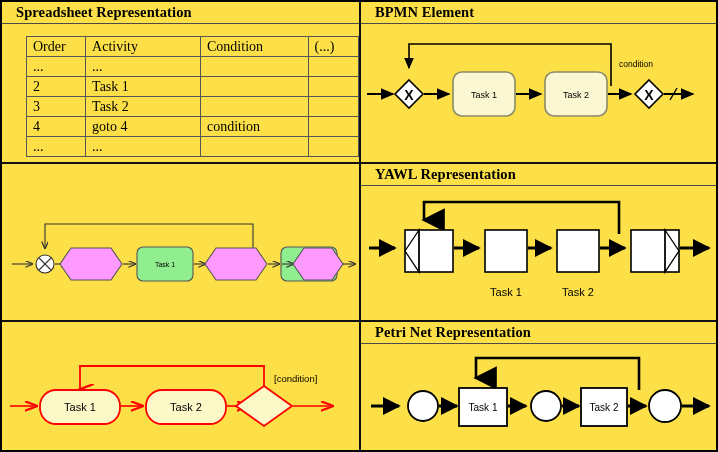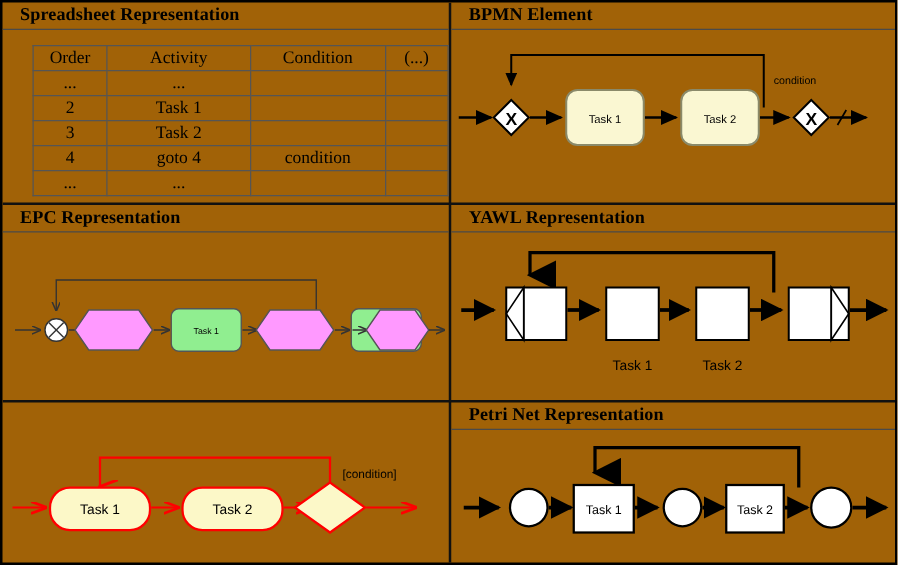--- a/index.html
+++ b/index.html
@@ -1,17 +1,17 @@
 <!DOCTYPE html>
 <html><head>
 <meta charset="utf-8">
 <style>
   html,body{margin:0;padding:0;background:#ffffff;}
   body{font-family:"Liberation Serif",serif;}
-  #page{position:relative;width:718px;height:452px;background:#a16207;box-sizing:border-box;
+  #page{position:relative;width:718px;height:452px;background:#fde047;box-sizing:border-box;
         border:2px solid #000;overflow:hidden;}
   .grid{position:absolute;inset:0;}
   .vdiv{position:absolute;left:357px;top:0;width:2px;height:452px;background:#111;}
   .hdiv{position:absolute;left:0;width:718px;height:2px;background:#111;}
   .hdiv.r2{top:160px;}
   .hdiv.r3{top:318px;}
 
   .panel{position:absolute;box-sizing:border-box;}
   .p-tl{left:0;top:0;width:357px;height:160px;}
   .p-tr{left:359px;top:0;width:359px;height:160px;}
@@ -23,21 +23,21 @@
   .ptitle{position:absolute;left:0;top:0;width:100%;height:22px;
           box-sizing:border-box;border-bottom:1px solid #4a4a4a;
           font-family:"Liberation Serif",serif;font-weight:bold;font-size:14.5px;
           line-height:21px;padding-left:14px;color:#000;letter-spacing:.1px;}
   .pbody{position:absolute;left:0;top:22px;right:0;bottom:0;}
 
   
   table.sheet{position:absolute;left:24px;top:12px;border-collapse:collapse;
               font-family:"Liberation Serif",serif;font-size:14px;color:#000;}
   table.sheet td,table.sheet th{border:1px solid #555;padding:1px 6px;height:17px;
-              text-align:center;font-weight:normal;vertical-align:middle;}
+              text-align:left;font-weight:normal;vertical-align:middle;}
   table.sheet th{font-weight:normal;}
   .c0{width:48px;} .c1{width:110px;} .c2{width:100px;} .c3{width:40px;}
 
   
   .svgwrap{position:absolute;left:0;top:0;width:100%;height:100%;}
   svg{display:block;}
   .lbl{font-family:"Liberation Sans",sans-serif;fill:#000;}
 </style>
 </head>
 <body>
@@ -145,21 +145,20 @@
           <line x1="303" y1="70" x2="332" y2="70" stroke="#000" stroke-width="2" marker-end="url(#ah)"></line>
           <line x1="309" y1="76" x2="316" y2="64" stroke="#000" stroke-width="1.4"></line>
 
           <text class="lbl" x="258" y="43" font-size="8.5">condition</text>
         </svg>
       </div>
     </div>
   </div>
 
   <div class="panel p-ml">
-    <div class="ptitle">EPC Representation</div>
     <div class="pbody">
       <div class="svgwrap">
         <svg viewBox="0 0 357 134" width="357" height="134">
           <defs>
             <marker id="ahT" markerWidth="7" markerHeight="7" refX="6" refY="3" orient="auto">
               <path d="M0,0 L7,3 L0,6" fill="none" stroke="#333" stroke-width="1.1"></path>
             </marker>
           </defs>
 
           <path d="M251,78 L251,38 L43,38 L43,62" fill="none" stroke="#333" stroke-width="1.1" marker-end="url(#ahT)"></path>

